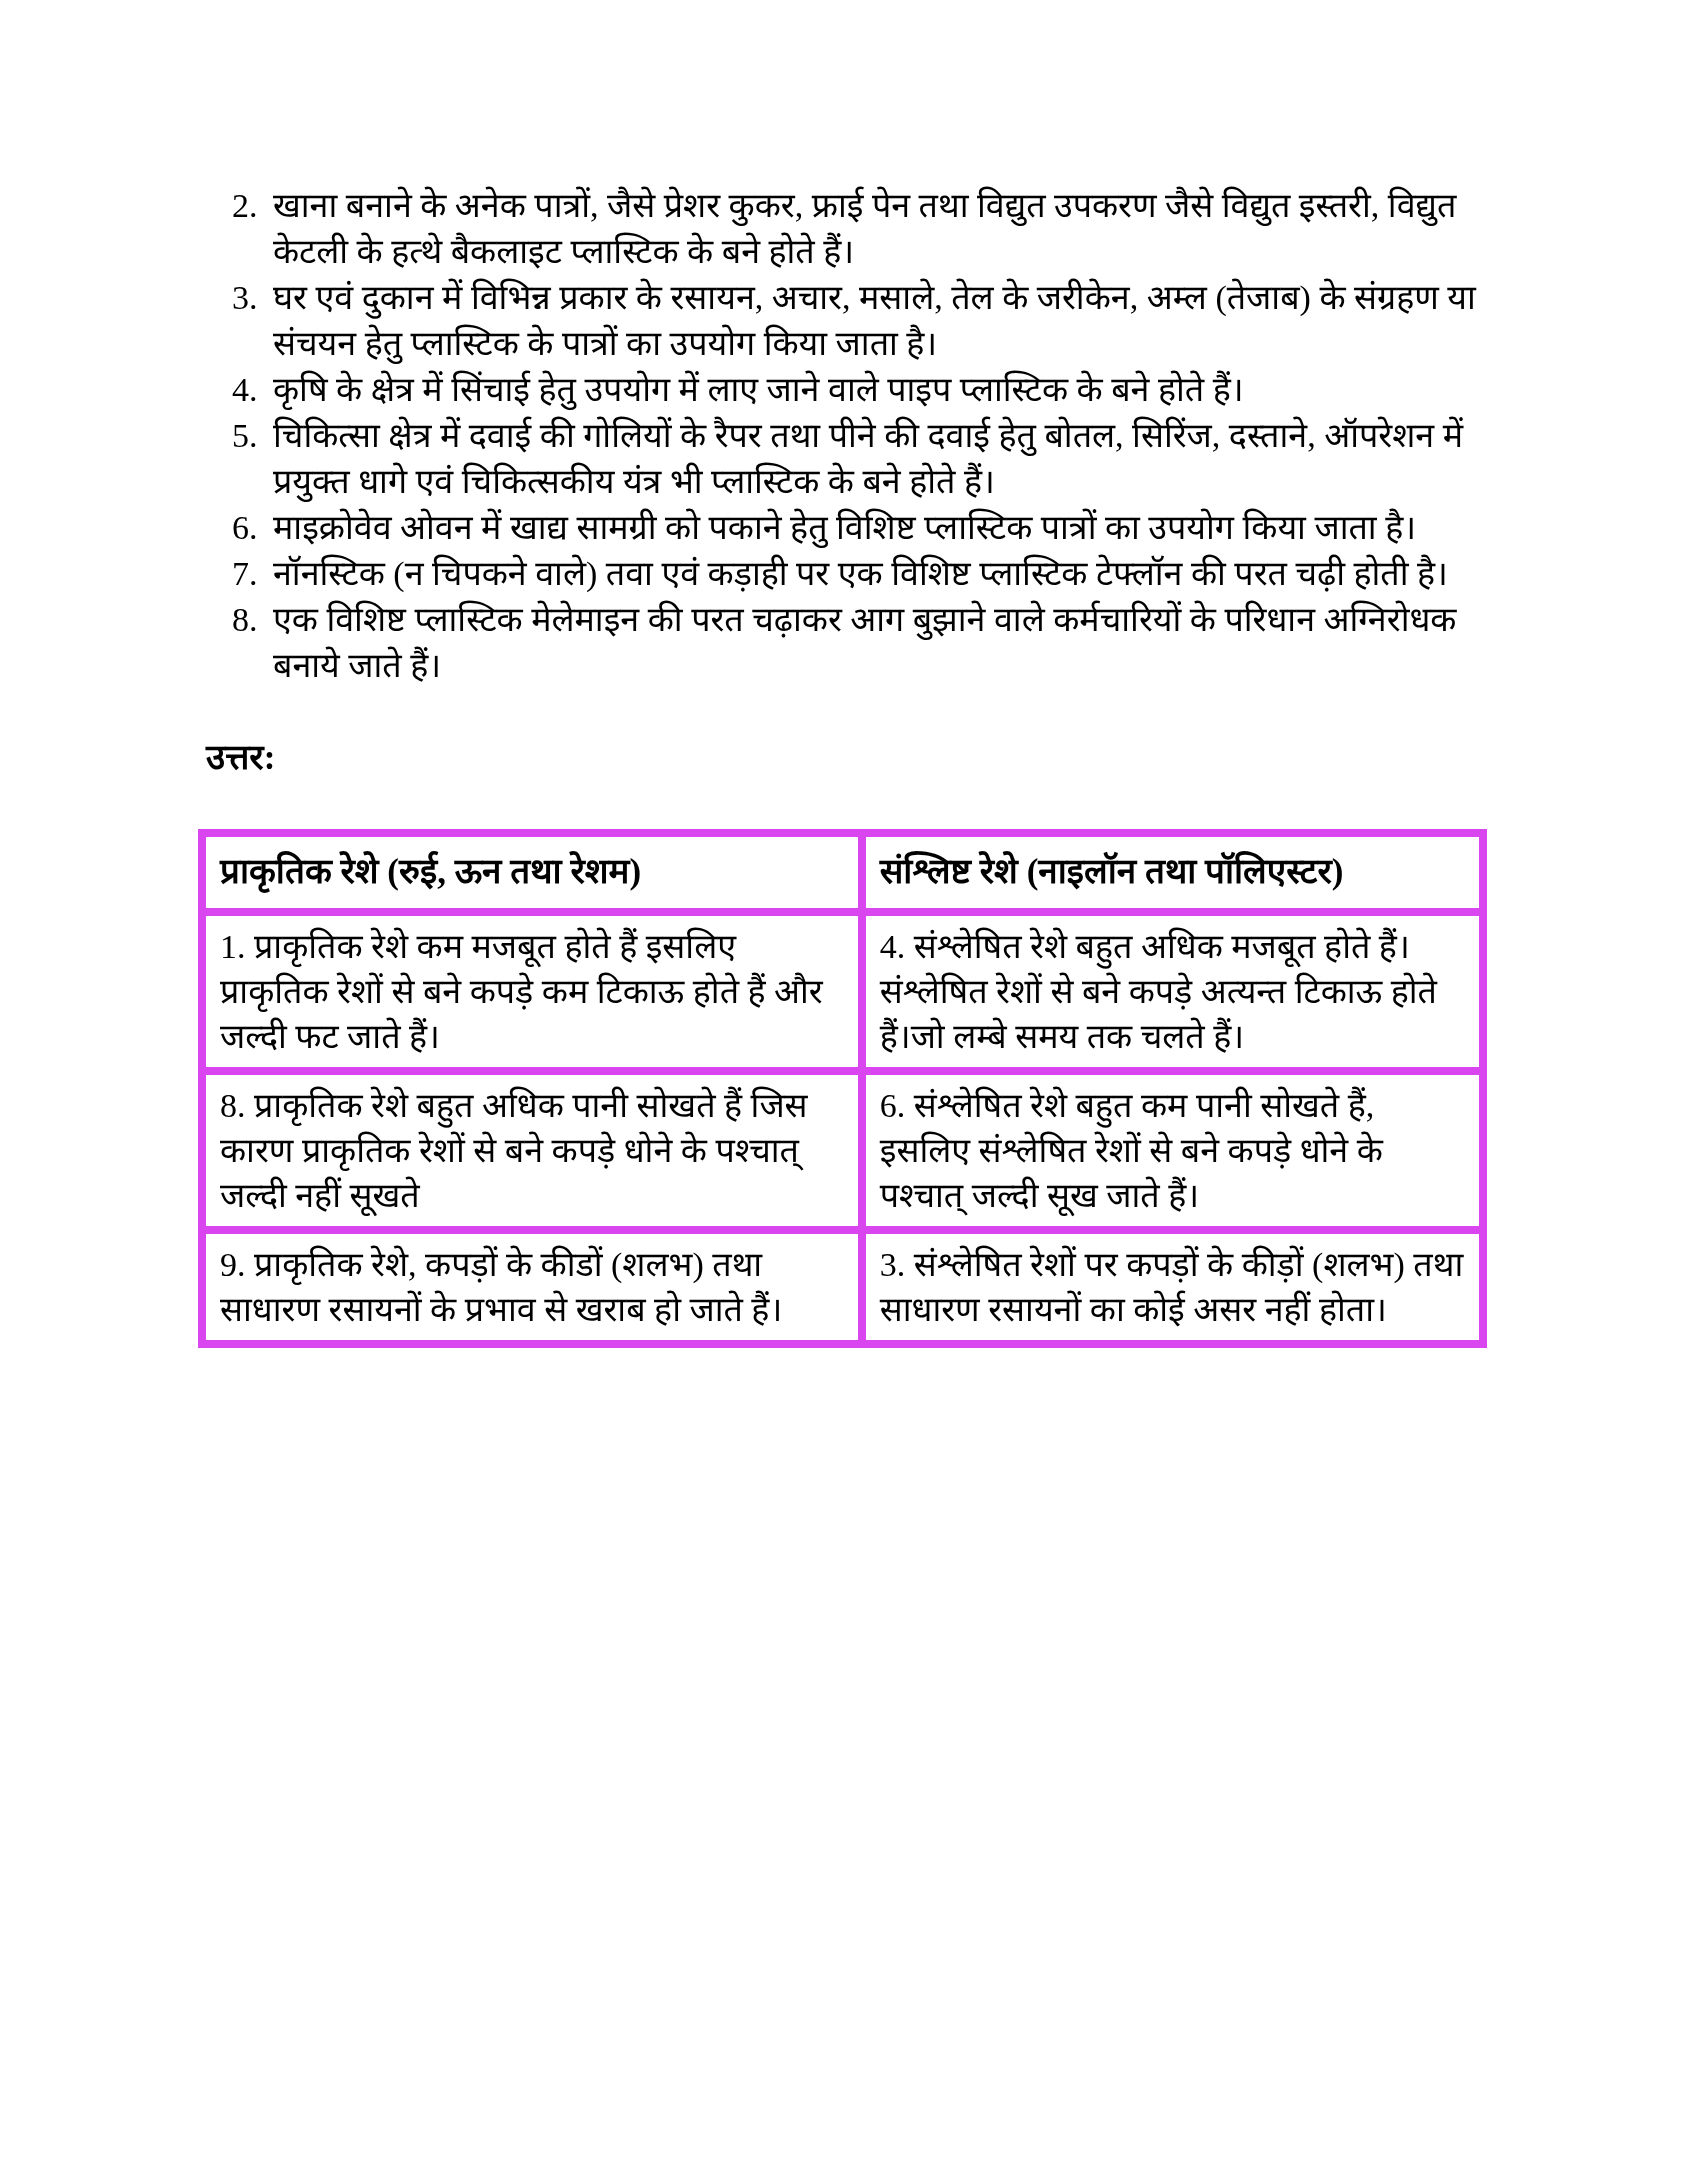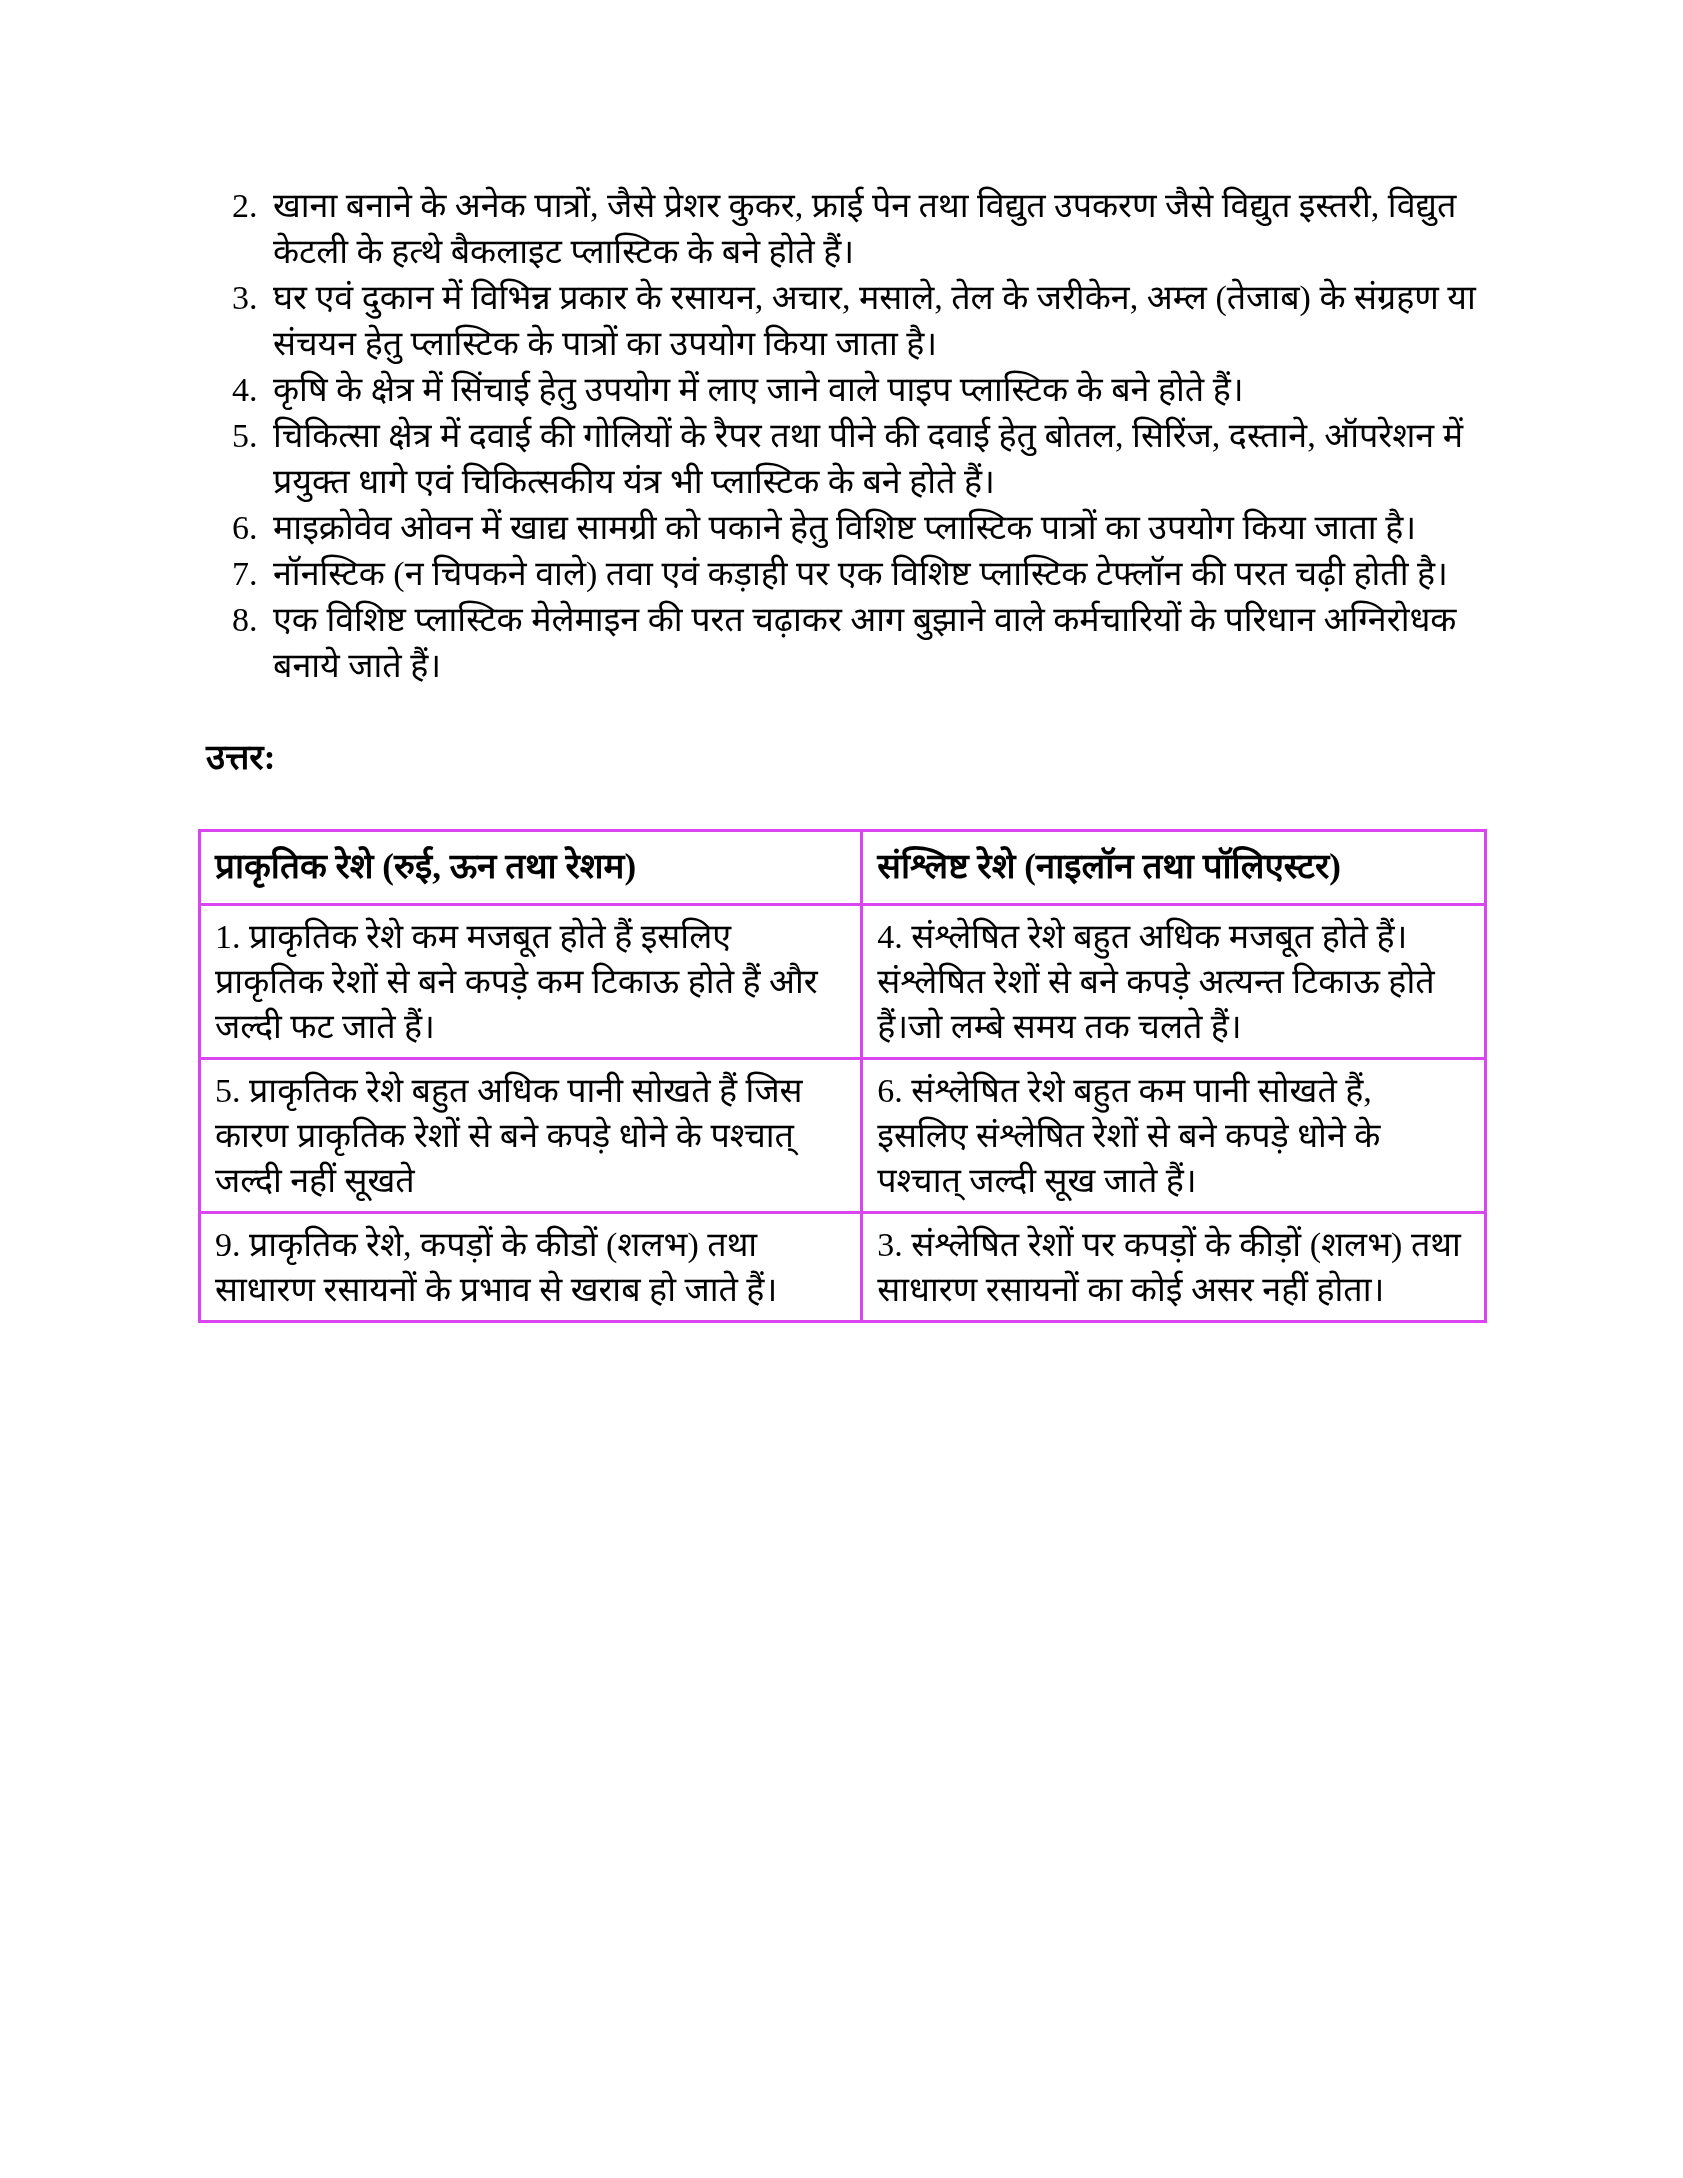--- a/index.html
+++ b/index.html
@@ -44,21 +44,21 @@
   }
   table.compare {
     border-collapse: collapse;
     margin-top: 48px;
     width: 1289px;
     table-layout: fixed;
   }
   table.compare col.c1 { width: 51.5%; }
   table.compare col.c2 { width: 48.5%; }
   table.compare th, table.compare td {
-    border: 3px solid #d946ef;
+    border: 8px solid #d946ef;
     text-align: left;
     vertical-align: top;
     padding: 8px 14px;
     font-size: 34px;
     line-height: 45px;
   }
   table.compare th {
     font-weight: bold;
     font-size: 35px;
     padding: 12px 14px 14px 14px;
@@ -115,21 +115,21 @@
           <th>प्राकृतिक रेशे (रुई, ऊन तथा रेशम)</th>
           <th>संश्लिष्ट रेशे (नाइलॉन तथा पॉलिएस्टर)</th>
         </tr>
       </thead>
       <tbody>
         <tr>
           <td>1. प्राकृतिक रेशे कम मजबूत होते हैं इसलिए प्राकृतिक रेशों से बने कपड़े कम टिकाऊ होते हैं और जल्दी फट जाते हैं।</td>
           <td>4. संश्लेषित रेशे बहुत अधिक मजबूत होते हैं। संश्लेषित रेशों से बने कपड़े अत्यन्त टिकाऊ होते हैं।जो लम्बे समय तक चलते हैं।</td>
         </tr>
         <tr>
-          <td>5. प्राकृतिक रेशे बहुत अधिक पानी सोखते हैं जिस कारण प्राकृतिक रेशों से बने कपड़े धोने के पश्चात् जल्दी नहीं सूखते</td>
+          <td>8. प्राकृतिक रेशे बहुत अधिक पानी सोखते हैं जिस कारण प्राकृतिक रेशों से बने कपड़े धोने के पश्चात् जल्दी नहीं सूखते</td>
           <td>6. संश्लेषित रेशे बहुत कम पानी सोखते हैं, इसलिए संश्लेषित रेशों से बने कपड़े धोने के पश्चात् जल्दी सूख जाते हैं।</td>
         </tr>
         <tr>
           <td>9. प्राकृतिक रेशे, कपड़ों के कीडों (शलभ) तथा साधारण रसायनों के प्रभाव से खराब हो जाते हैं।</td>
           <td class="vcenter">3. संश्लेषित रेशों पर कपड़ों के कीड़ों (शलभ) तथा साधारण रसायनों का कोई असर नहीं होता।</td>
         </tr>
       </tbody>
     </table>
 
   </div>

